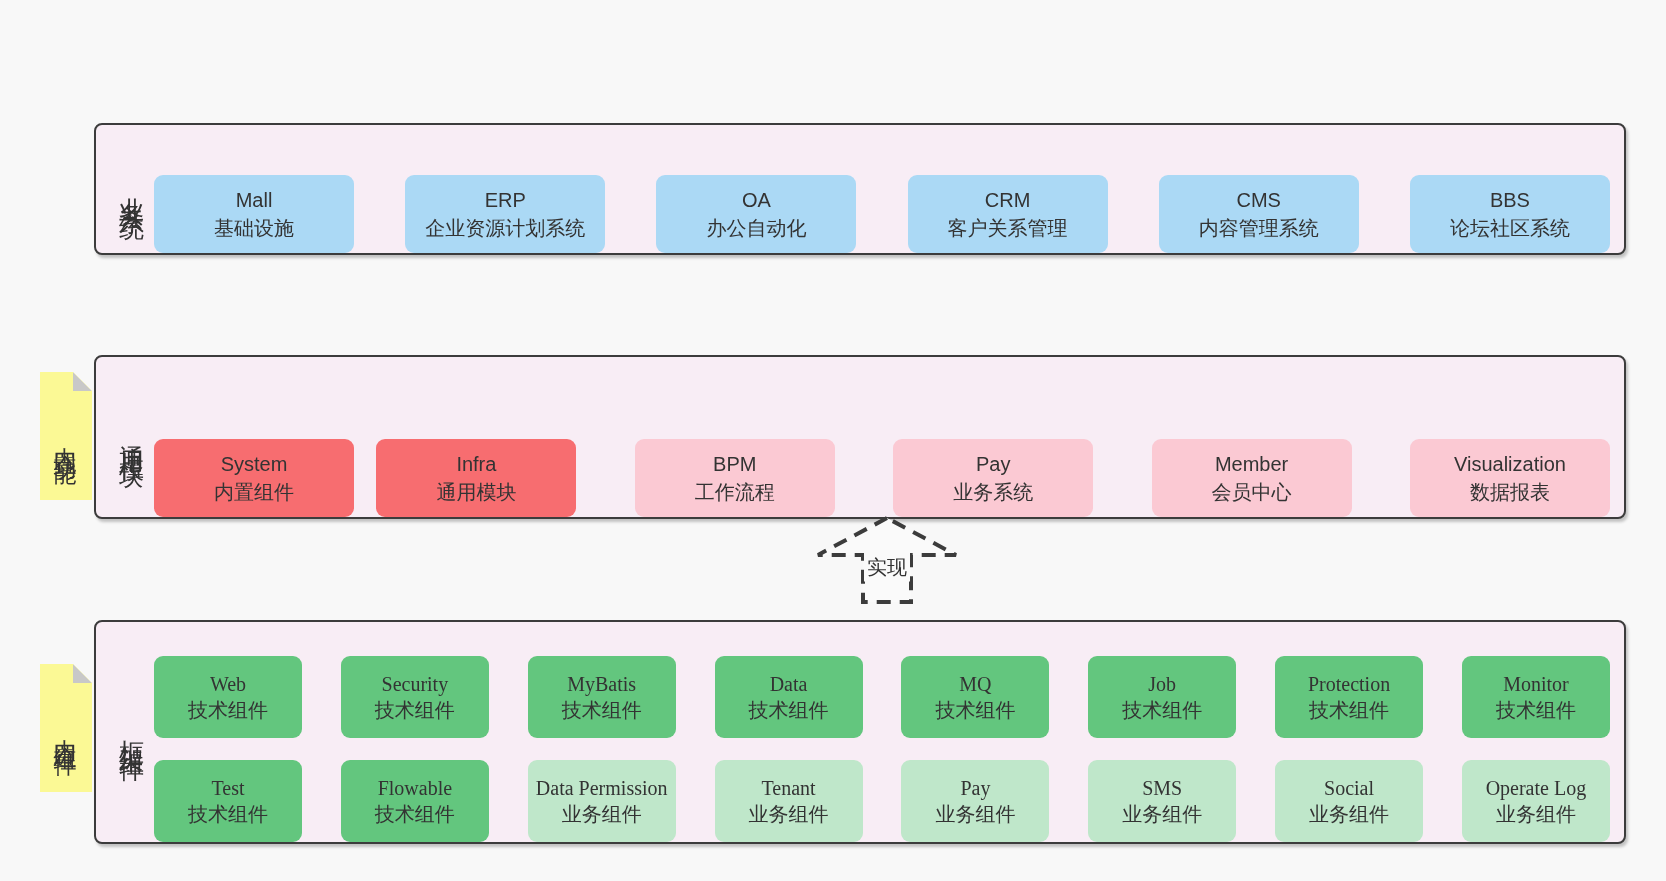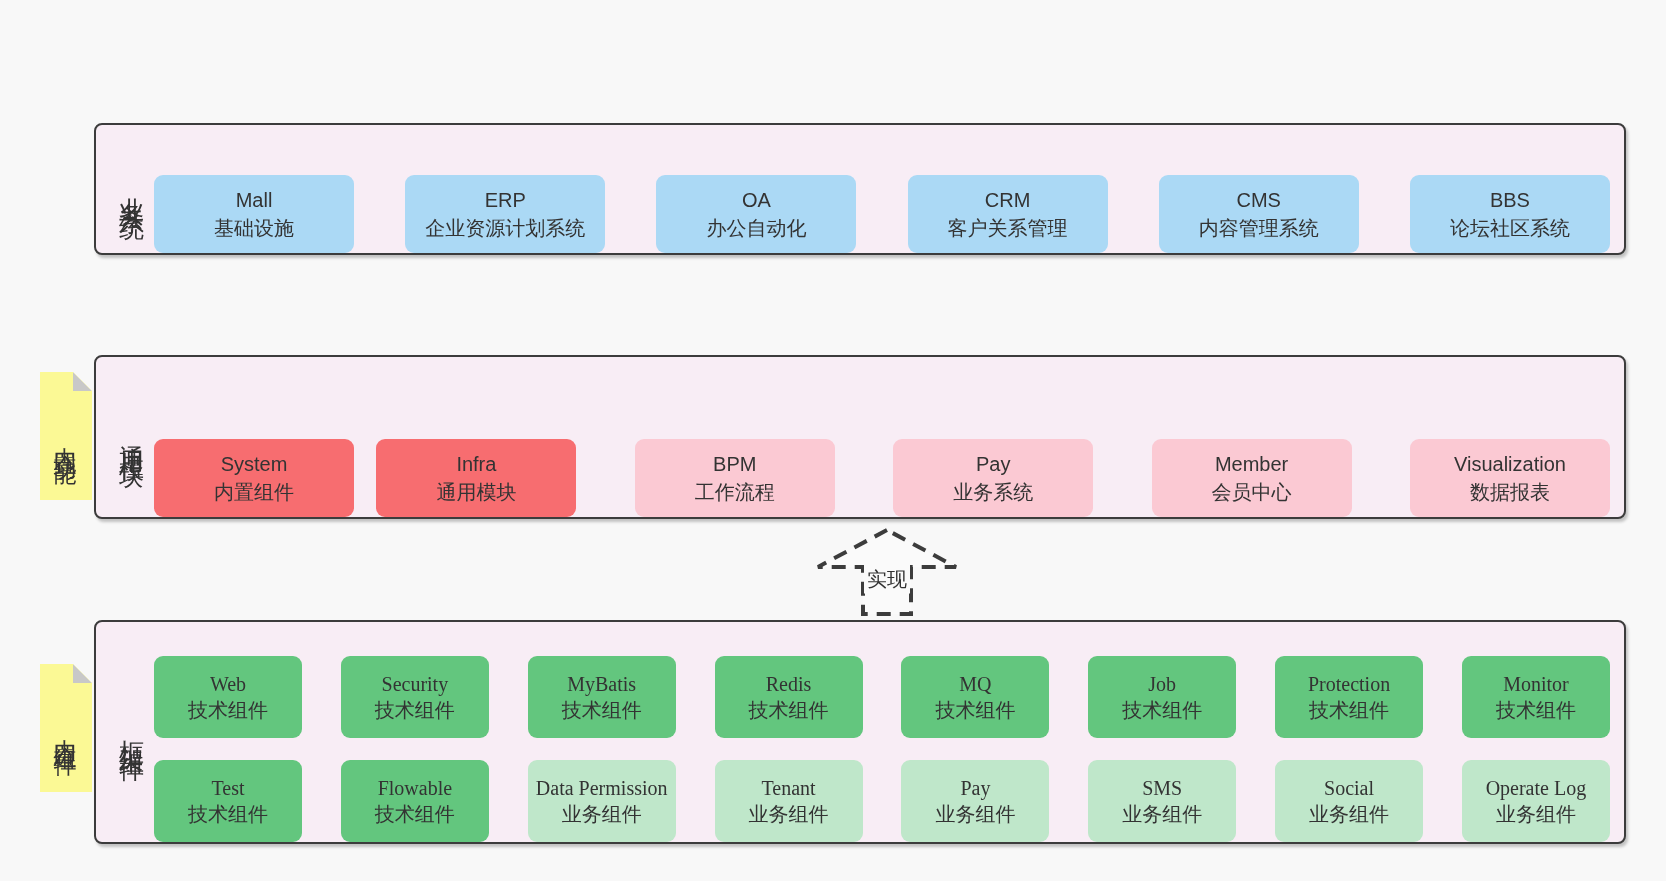--- a/index.html
+++ b/index.html
@@ -65,21 +65,21 @@
   .layer-3 .box{width:148px;height:82px;line-height:1.32;font-family:Liberation Serif, serif;}
   .box.blue{background:var(--c-blue,#abd9f5);}
   .box.red{background:var(--c-red,#f76d70);}
   .box.pink{background:var(--c-pink,#fbc9d3);margin-left:36px;}
   .box.green{background:var(--c-green,#63c67e);}
   .box.lightgreen{background:var(--c-lightgreen,#bfe7ca);}
 
   
   .arrow{position:absolute;width:146px;height:90px;}
   .arrow-1{left:801px;top:272px;}
-  .arrow-2{left:814px;top:527px;}
+  .arrow-2{left:814px;top:515px;}
   .arrow svg{width:100%;height:100%;display:block;}
   .arrow-label{
     position:absolute;left:50%;top:58%;transform:translate(-50%,-50%);
     background:var(--c-arrowfill,#fafafa);
     padding:1px 3px;font-size:20px;white-space:nowrap;
   }
 </style>
 </head>
 <body>
 
@@ -176,21 +176,21 @@
           </div>
           <div class="box green">
             <div class="box-name">Security</div>
             <div class="box-desc">技术组件</div>
           </div>
           <div class="box green">
             <div class="box-name">MyBatis</div>
             <div class="box-desc">技术组件</div>
           </div>
           <div class="box green">
-            <div class="box-name">Redis</div>
+            <div class="box-name">Data</div>
             <div class="box-desc">技术组件</div>
           </div>
           <div class="box green">
             <div class="box-name">MQ</div>
             <div class="box-desc">技术组件</div>
           </div>
           <div class="box green">
             <div class="box-name">Job</div>
             <div class="box-desc">技术组件</div>
           </div>

